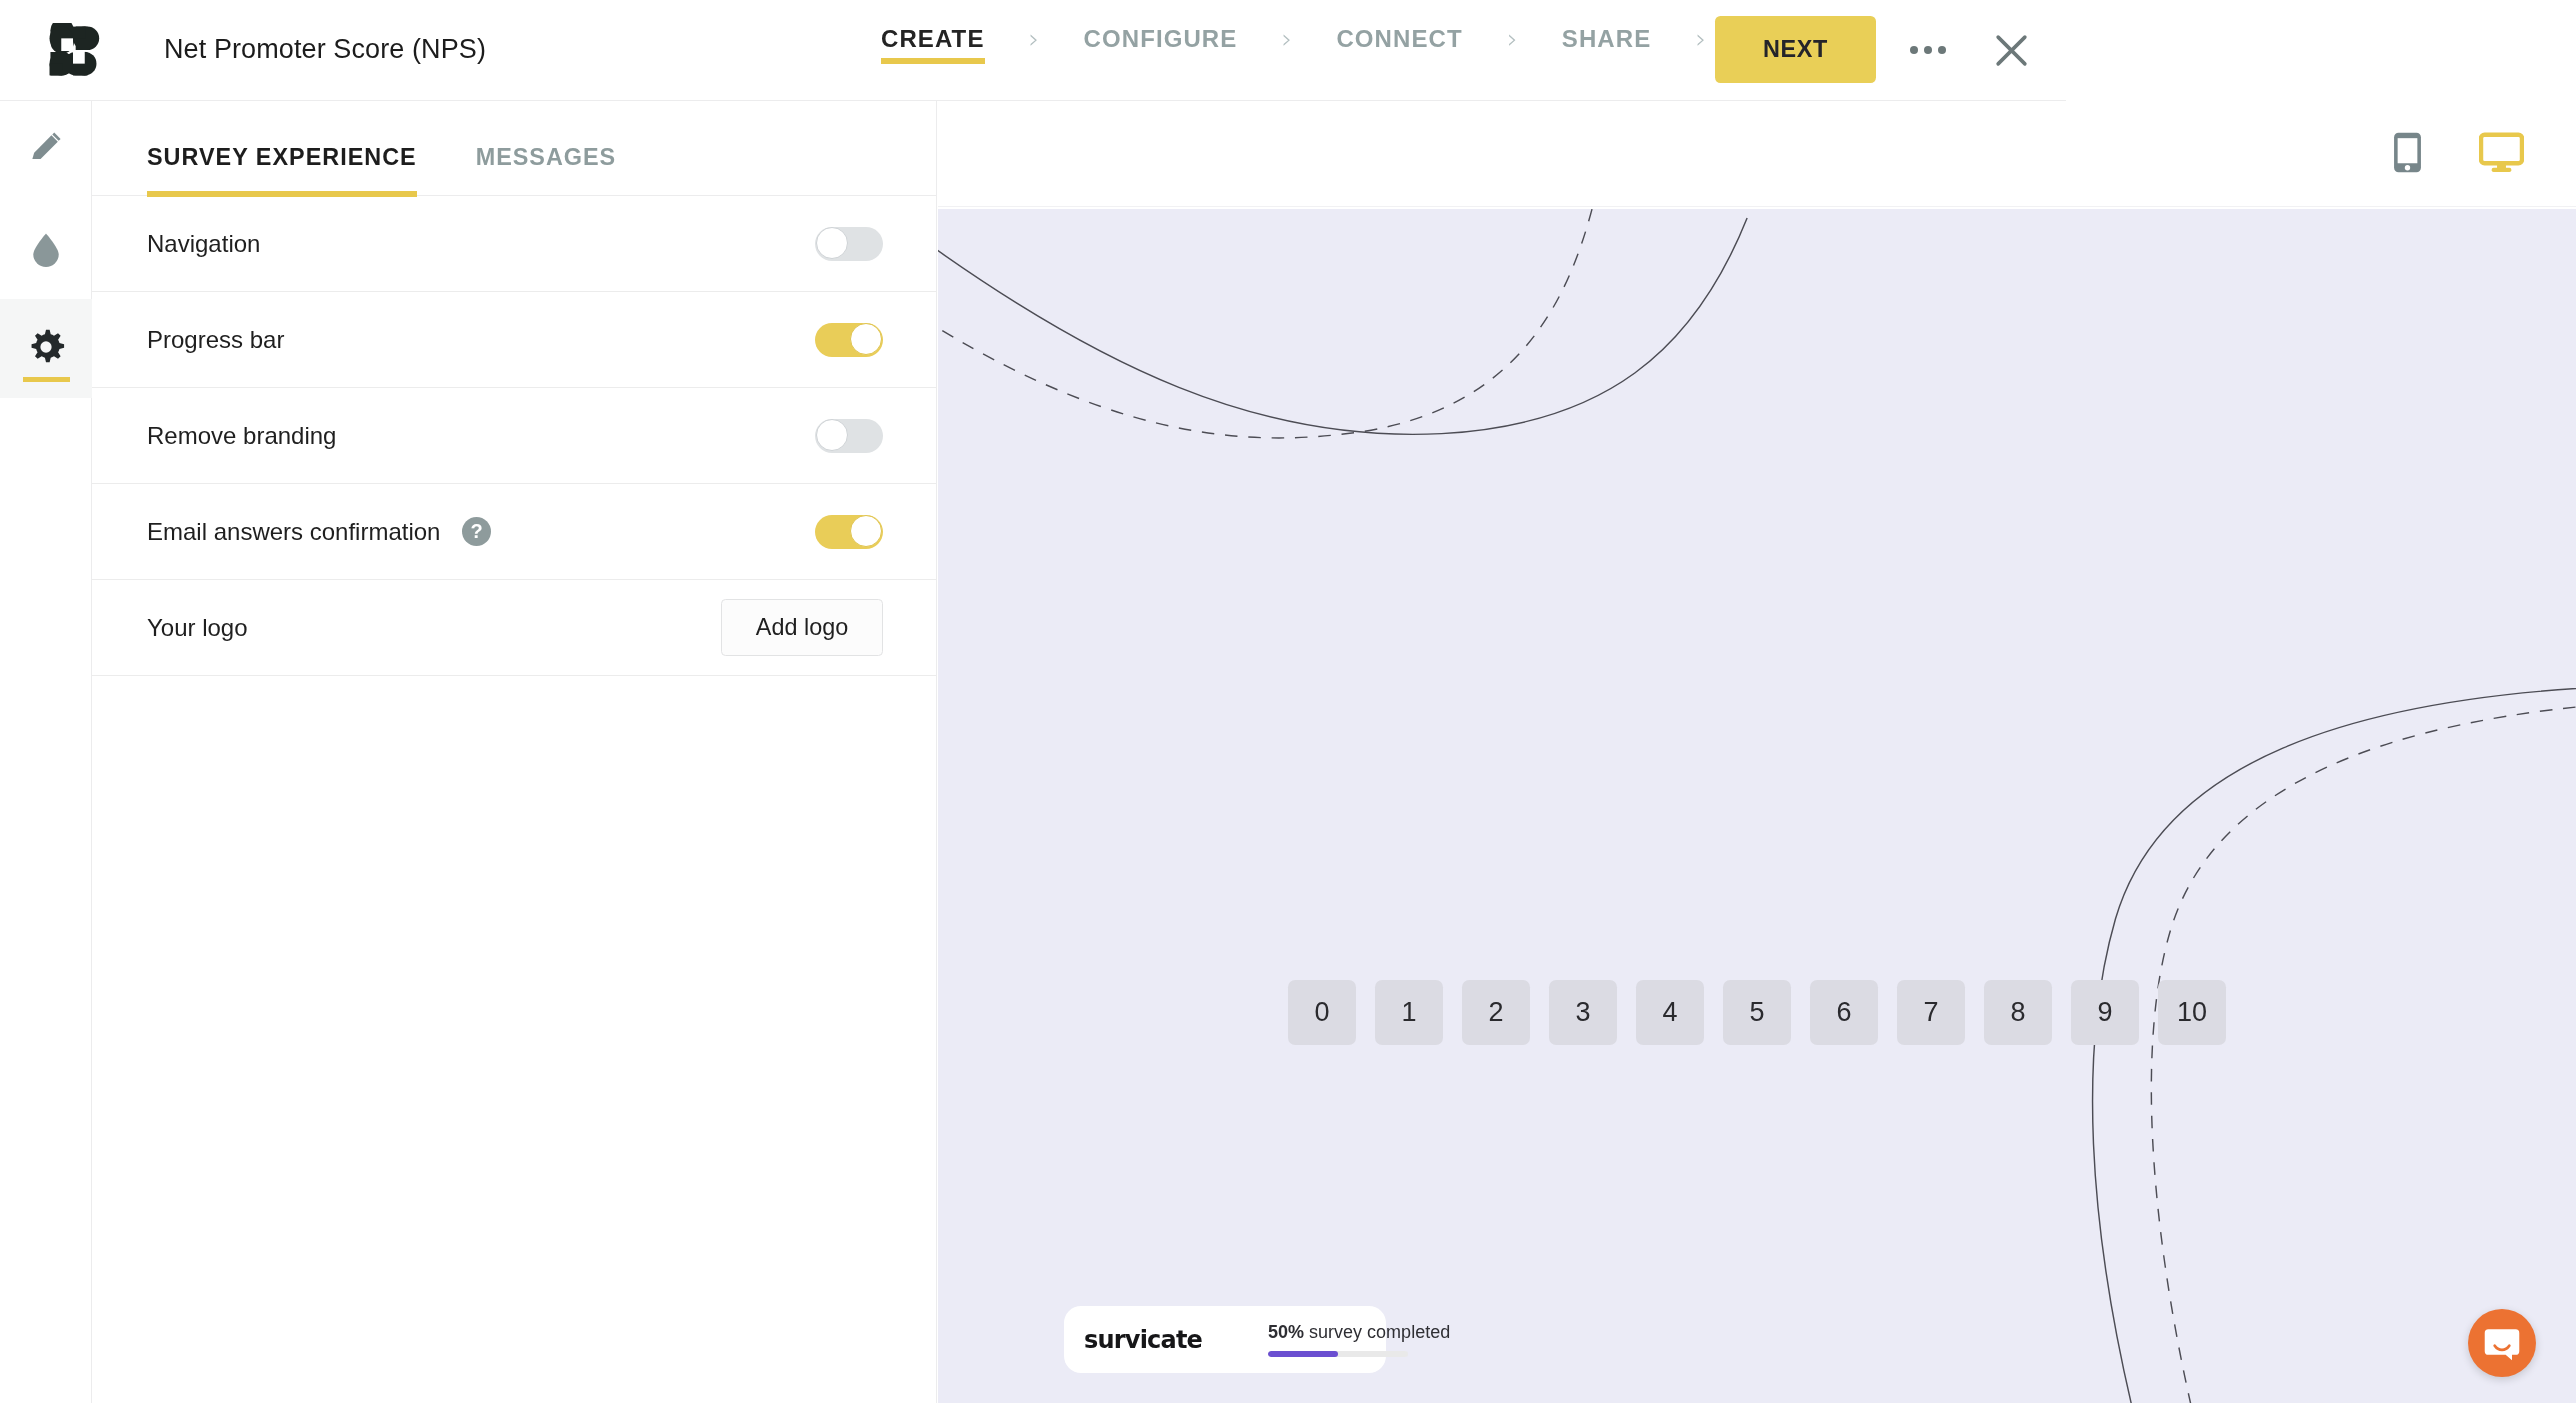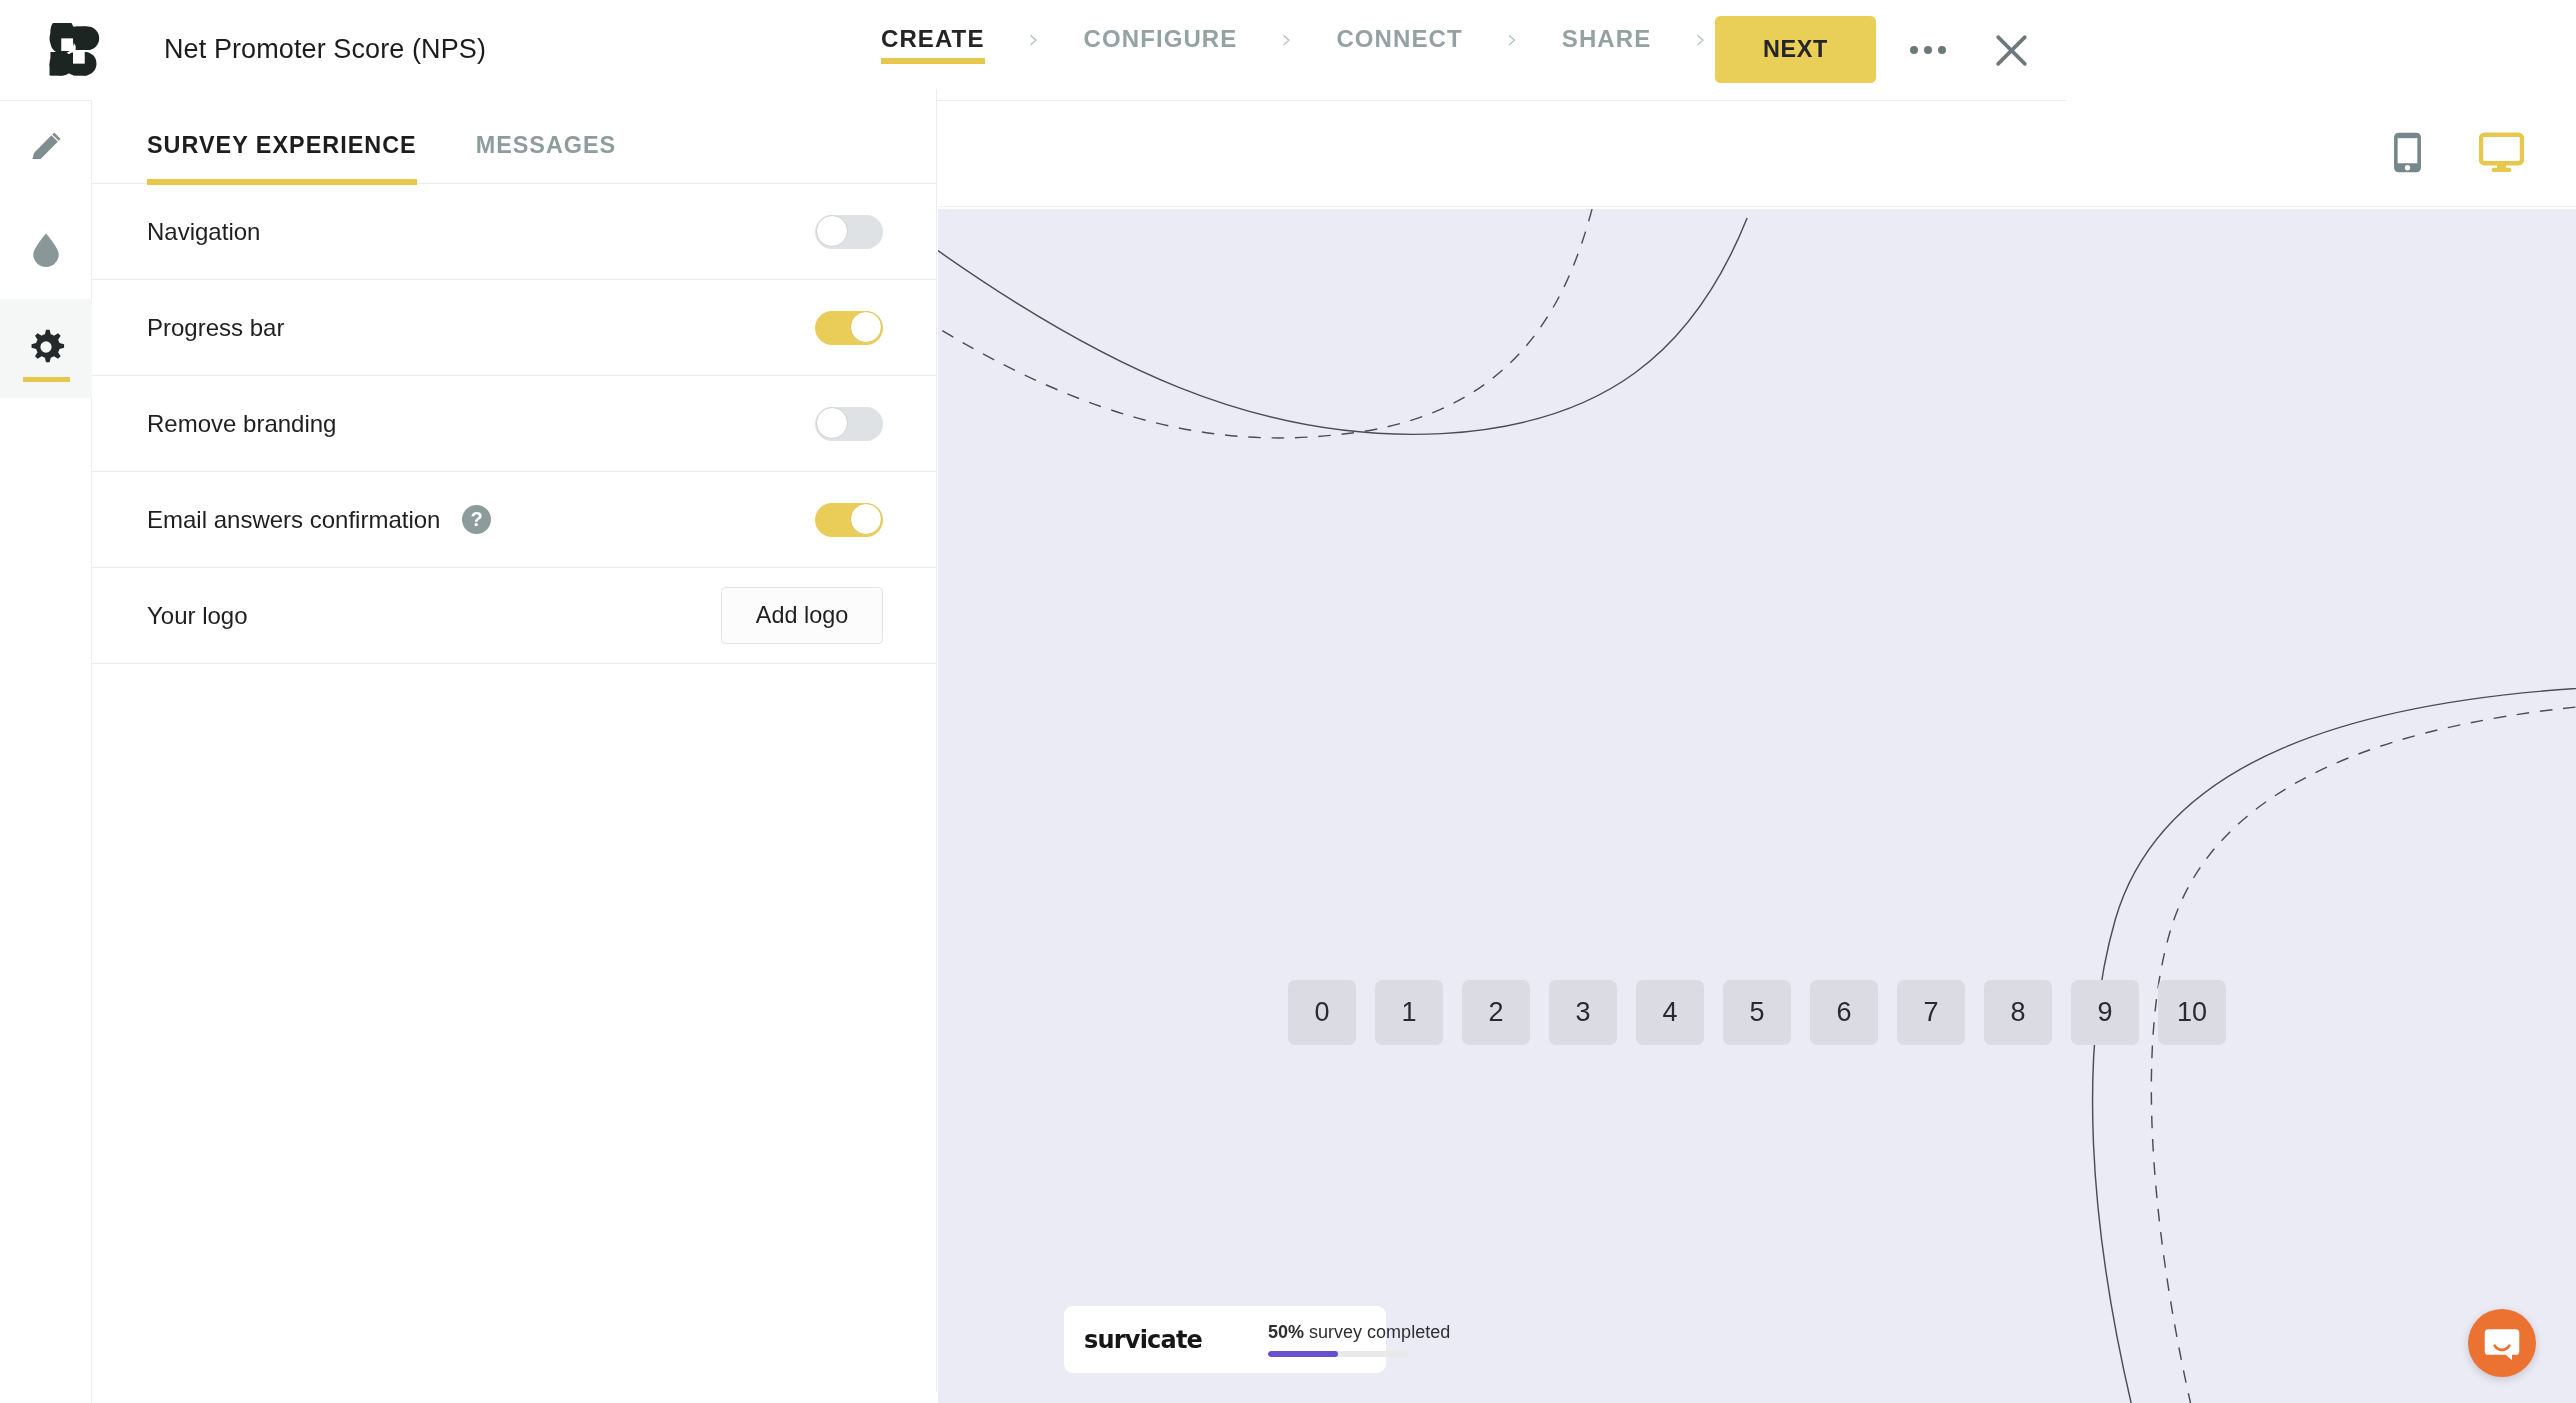--- a/index.html
+++ b/index.html
@@ -82,21 +82,21 @@
     cursor: pointer;
   }
   .rail-item.active { background: #f5f6f6; }
   .rail-item.active::after {
     content: ""; position: absolute; bottom: 16px; left: 22.5px;
     width: 47px; height: 5.4px; background: #e8c84c;
   }
 
   
   .panel {
-    position: absolute; left: 92px; top: 89px;
+    position: absolute; left: 92px; top: 101px;
     width: 845px; height: 1303px;
     background: #ffffff;
     border-right: 1.8px solid #ececed;
   }
   .tabs {
     height: 95px; border-bottom: 1.8px solid #ececed;
     display: flex; align-items: flex-end; padding-left: 55px;
   }
   .tab {
     font-size: 23.4px; font-weight: bold; letter-spacing: 1px;
@@ -184,21 +184,21 @@
   }
   .scale-labels {
     position: absolute; top: 899px; left: 197px; width: 1244px;
     display: flex; justify-content: space-between;
     font-size: 20px; color: #35353b;
   }
 
   .footer-card {
     position: absolute; left: 126px; bottom: 31px;
     width: 322px; height: 67px; background: #ffffff;
-    border-radius: 9px; display: flex; align-items: center;
+    border-radius: 17px; display: flex; align-items: center;
     padding: 0 20px; gap: 16px; margin-top: 48px;
   }
   .sv-word {
     font-size: 24px; font-weight: bold; color: #161618;
     letter-spacing: -0.8px; font-family: "DejaVu Sans", sans-serif;
   }
   .sv-div { width: 1.8px; height: 32px; background: #2c2c30; margin: 0 17px; }
   .prog-block { display: flex; flex-direction: column; gap: 8px; }
   .prog-text { font-size: 18px; color: #2e2e33; white-space: nowrap; }
   .prog-text b { font-weight: bold; }

